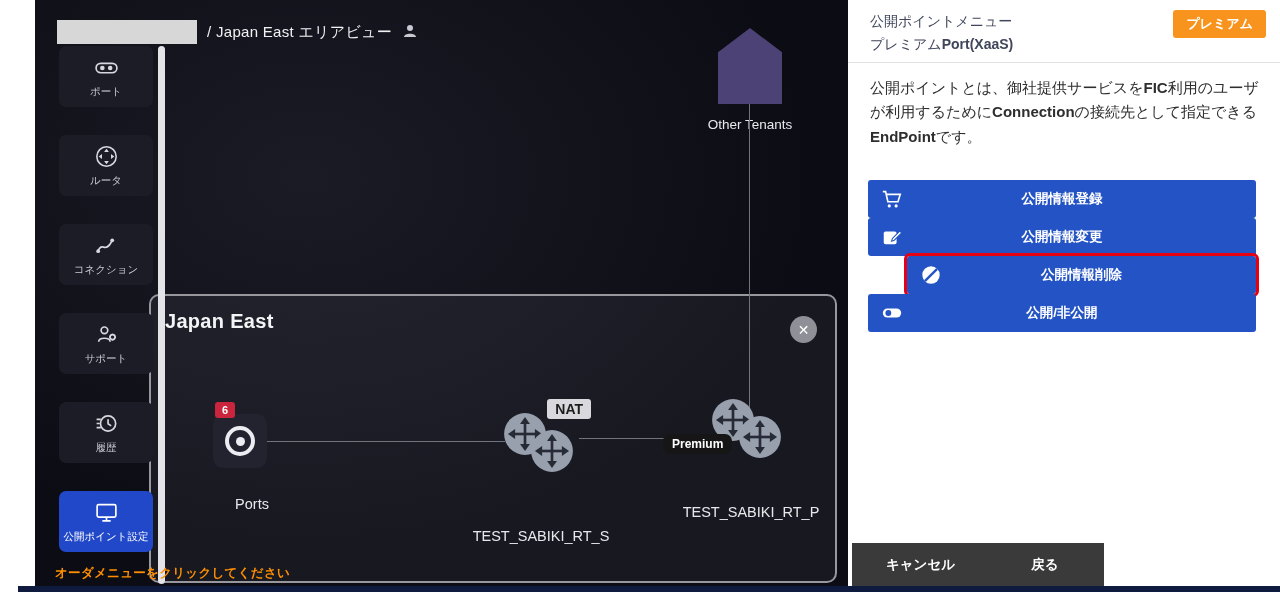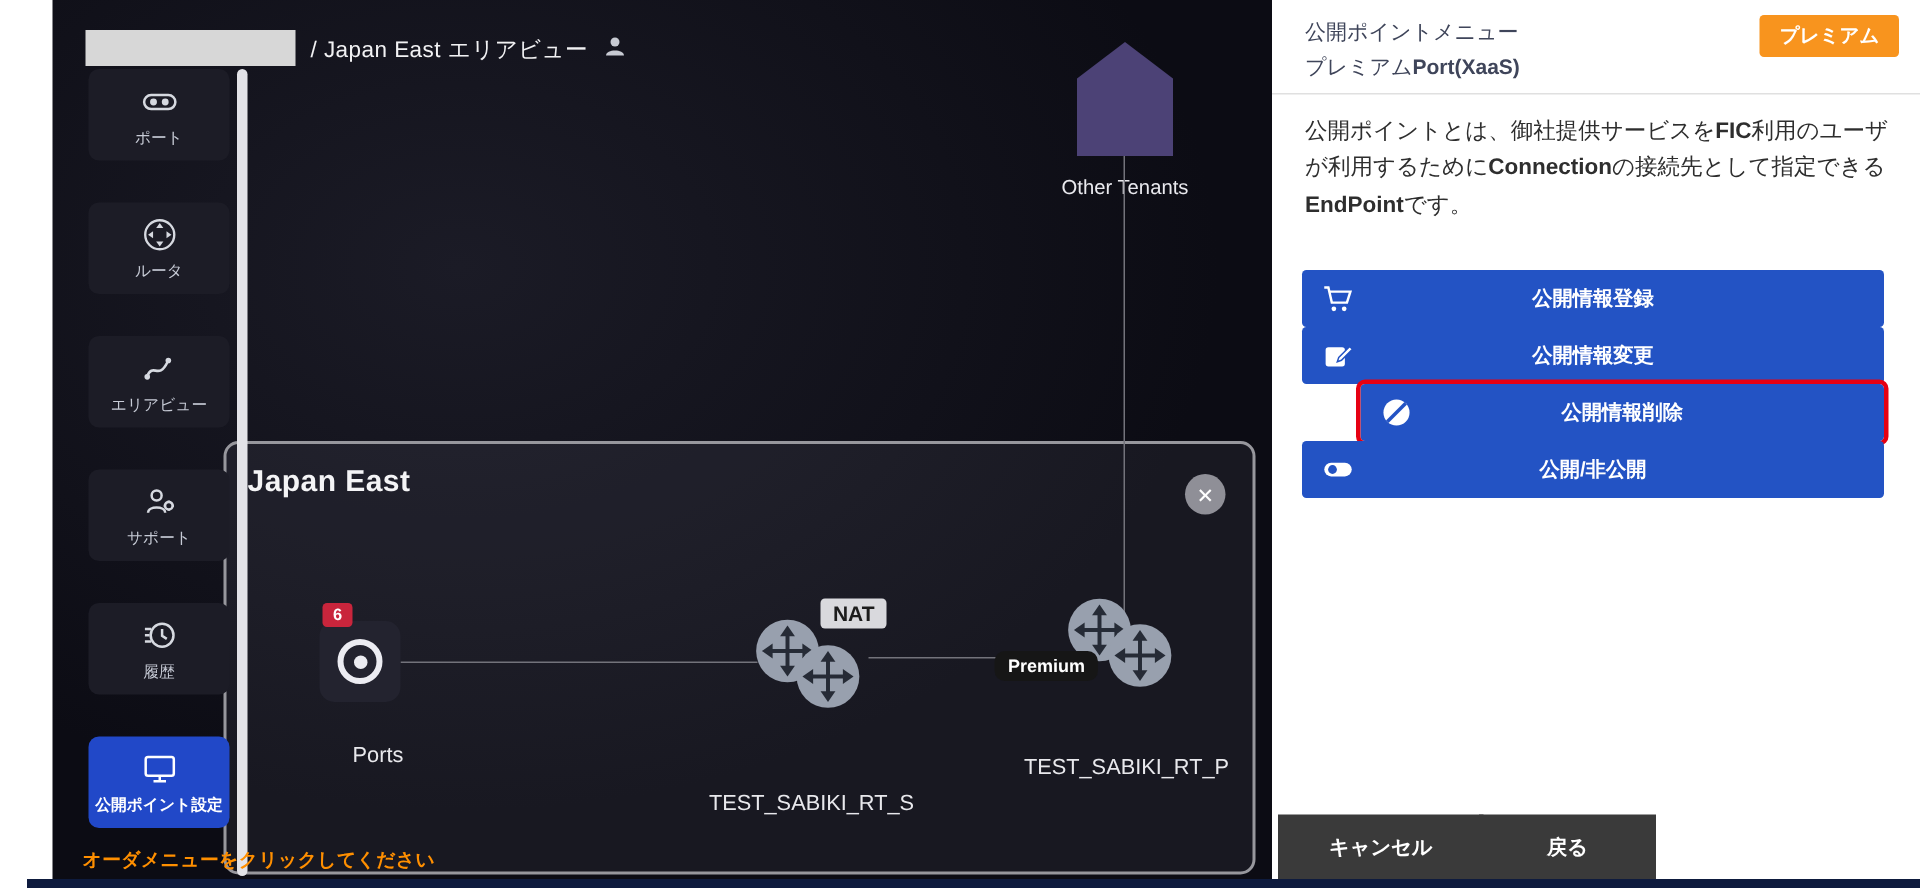--- a/index.html
+++ b/index.html
@@ -31,21 +31,21 @@
   .hline-rt     { left:544px; top:438px; width:134px; height:1px; }
 
   .scrollbar { position:absolute; left:123px; top:46px; width:7px; height:538px;
                background:#e3e3e8; border-radius:4px; z-index:5; }
 
   
   .sidebar { position:absolute; left:24px; top:46px; width:94px; display:flex;
              flex-direction:column; gap:28px; z-index:6; }
   .sb-item { background:#1c1c26; border-radius:7px; padding:9px 3px 8px;
              display:flex; flex-direction:column; align-items:center; gap:5px; cursor:pointer; }
-  .sb-item.active { background:#2148c8;font-weight:bold; }
+  .sb-item.active { background:#2148c8; }
   .sb-icon svg { width:25px; height:25px; display:block; }
   .sb-label { color:#c7cbd6; font-size:10.5px; white-space:nowrap; }
   .sb-item.active .sb-label { color:#fff; }
 
   .hint { position:absolute; left:20px; top:565px; color:#ff8f00; font-size:12.5px;
           font-weight:bold; z-index:7; letter-spacing:.3px; }
 
   
   .area-panel { position:absolute; left:114px; top:294px; width:688px; height:289px;
                 border:2px solid #97979d; border-radius:10px;
@@ -161,21 +161,21 @@
         <span class="sb-label">ルータ</span>
       </div>
       <div class="sb-item">
         <span class="sb-icon">
           <svg viewBox="0 0 24 24" fill="none" stroke="#d6d9e0" stroke-width="1.7">
             <path d="M4 17c4-9 7 3 13-9"></path>
             <circle cx="4" cy="17.5" r="1.8" fill="#d6d9e0" stroke="none"></circle>
             <circle cx="17.5" cy="7" r="1.8" fill="#d6d9e0" stroke="none"></circle>
           </svg>
           </span>
-        <span class="sb-label">エリアビュー</span>
+        <span class="sb-label">コネクション</span>
       </div>
       <div class="sb-item">
         <span class="sb-icon">
           <svg viewBox="0 0 24 24" fill="none" stroke="#d6d9e0" stroke-width="1.6">
             <circle cx="10" cy="8" r="3.2"></circle>
             <path d="M4.5 19c0-4.5 11-4.5 11 0"></path>
             <circle cx="17.8" cy="14.5" r="2.4"></circle>
             <path d="M17.8 11.2v1m0 4.6v1m-3.3-3.3h1m4.6 0h1"></path>
           </svg>
           </span>

